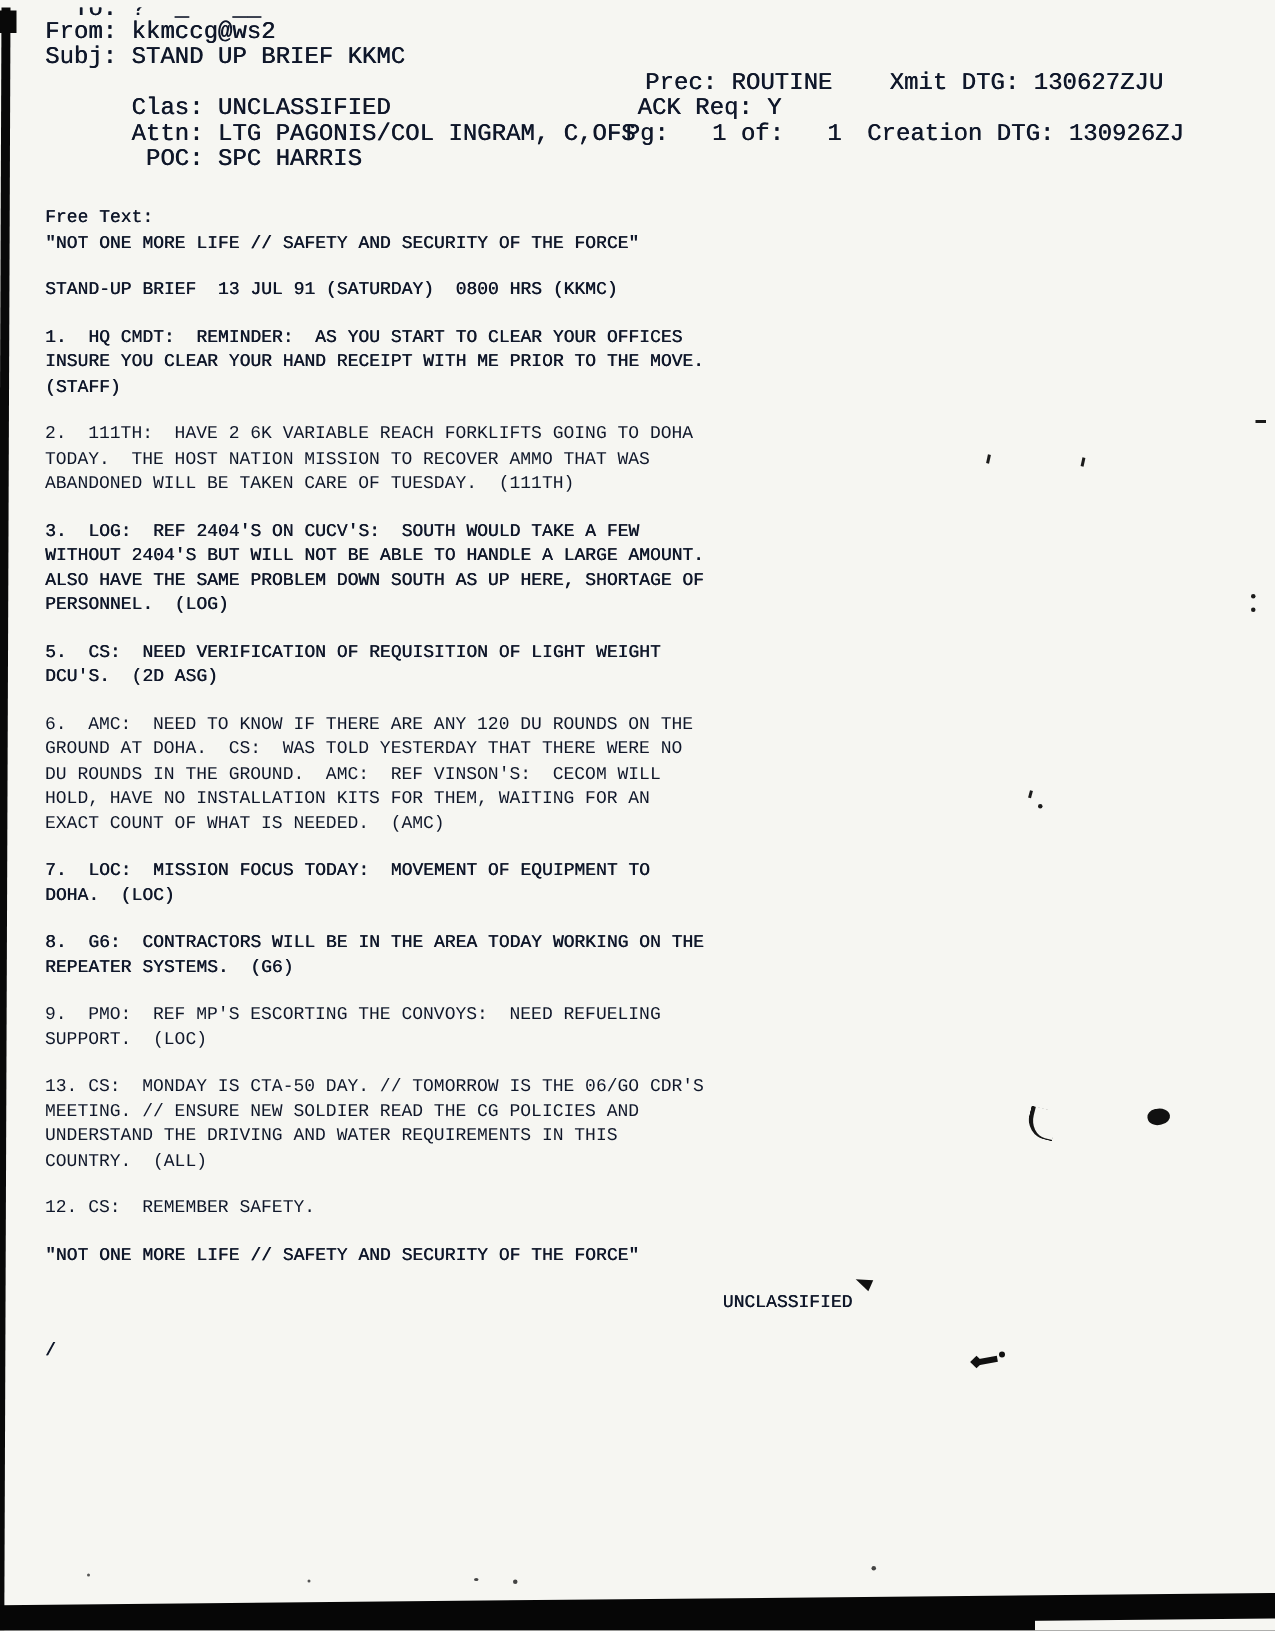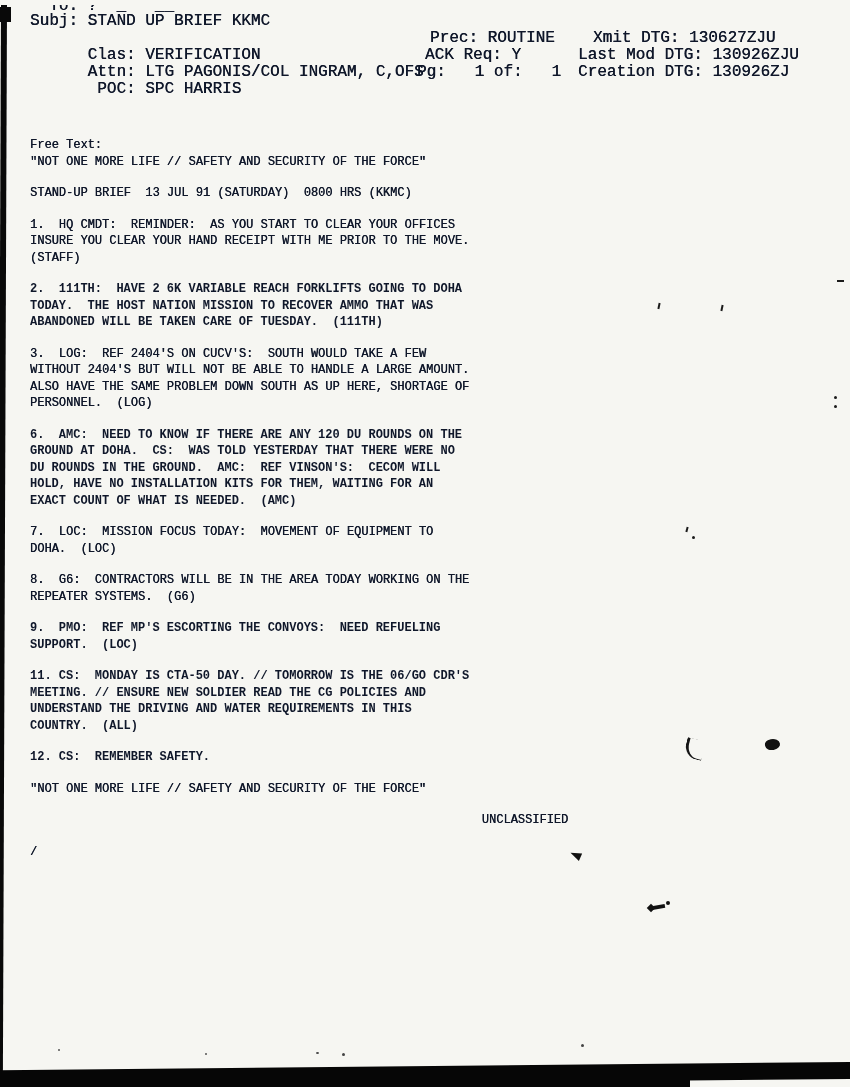--- a/index.html
+++ b/index.html
@@ -22,21 +22,21 @@
   .hline{position:relative;white-space:pre;height:17px;}
   .mid{position:absolute;top:0;white-space:pre;}
   .to-clip{position:absolute;left:30px;top:5px;height:10px;overflow:hidden;width:300px;
            font-size:16px;text-shadow:0.3px 0 0 currentColor;}
   .to-inner{position:absolute;top:-8px;left:0;white-space:pre;}
   
   .doc-body{position:absolute;left:30px;top:137px;width:680px;
             font-size:12px;line-height:16.5px;
             text-shadow:0.3px 0 0 currentColor;}
   .para{white-space:pre-wrap;margin:0 0 15px 0;}
-  .b{font-weight:bold;text-shadow:none;}
+  .b{font-weight:normal;text-shadow:none;}
   .footer-class{white-space:pre;margin:0 0 15px 310px;text-align:center;}
   .slash-line{white-space:pre;}
   
   .art{position:absolute;background:#1b1b1b;}
   .dot{border-radius:50%;}
   .scribble{position:absolute;left:683px;top:725px;width:118px;height:48px;}
   .scribble .hook{position:absolute;left:2px;top:14px;width:16px;height:19px;background:none;
                   border-left:3px solid #161616;border-bottom:1px solid #161616;
                   border-radius:0 0 0 14px;transform:rotate(14deg);}
   .scribble .blob{position:absolute;left:82px;top:14px;width:15px;height:11px;background:#111;
@@ -59,30 +59,30 @@
   <div class="left-bar"></div>
   <div class="left-notch"></div>
   <div class="bottom-band"></div>
   <div class="bottom-fill"></div>
 
   <div class="to-clip">
     <span class="to-inner">  To: ?  _   __</span>
   </div>
 
   <div class="hdr">
+    <div class="hline">From: kkmccg@ws2</div>
     <div class="hline">Subj: STAND UP BRIEF KKMC</div>
     <div class="hline">
-      <span>Clas: VERIFICATION</span>
+      <span>Clas: UNCLASSIFIED</span>
       <span class="mid" style="left:400px">Prec: ROUTINE</span>
       <span class="mid" style="left:563px">Xmit DTG: 130627ZJU</span>
     </div>
     <div class="hline">
       <span>Attn: LTG PAGONIS/COL INGRAM, C,OFS</span>
       <span class="mid" style="left:395px">ACK Req: Y</span>
-      <span class="mid" style="left:548px">Last Mod DTG: 130926ZJU</span>
     </div>
     <div class="hline">
       <span> POC: SPC HARRIS</span>
       <span class="mid" style="left:387px">Pg:   1 of:   1</span>
       <span class="mid" style="left:548px">Creation DTG: 130926ZJ</span>
     </div>
   </div>
 
   <div class="doc-body">
     <div class="para">Free Text:
@@ -91,32 +91,34 @@
     <div class="para">1.  HQ CMDT:  REMINDER:  AS YOU START TO CLEAR YOUR OFFICES
 INSURE YOU CLEAR YOUR HAND RECEIPT WITH ME PRIOR TO THE MOVE.
 (STAFF)</div>
     <div class="para b">2.  111TH:  HAVE 2 6K VARIABLE REACH FORKLIFTS GOING TO DOHA
 TODAY.  THE HOST NATION MISSION TO RECOVER AMMO THAT WAS
 ABANDONED WILL BE TAKEN CARE OF TUESDAY.  (111TH)</div>
     <div class="para">3.  LOG:  REF 2404'S ON CUCV'S:  SOUTH WOULD TAKE A FEW
 WITHOUT 2404'S BUT WILL NOT BE ABLE TO HANDLE A LARGE AMOUNT.
 ALSO HAVE THE SAME PROBLEM DOWN SOUTH AS UP HERE, SHORTAGE OF
 PERSONNEL.  (LOG)</div>
+    <div class="para">5.  CS:  NEED VERIFICATION OF REQUISITION OF LIGHT WEIGHT
+DCU'S.  (2D ASG)</div>
     <div class="para b">6.  AMC:  NEED TO KNOW IF THERE ARE ANY 120 DU ROUNDS ON THE
 GROUND AT DOHA.  CS:  WAS TOLD YESTERDAY THAT THERE WERE NO
 DU ROUNDS IN THE GROUND.  AMC:  REF VINSON'S:  CECOM WILL
 HOLD, HAVE NO INSTALLATION KITS FOR THEM, WAITING FOR AN
 EXACT COUNT OF WHAT IS NEEDED.  (AMC)</div>
     <div class="para">7.  LOC:  MISSION FOCUS TODAY:  MOVEMENT OF EQUIPMENT TO
 DOHA.  (LOC)</div>
     <div class="para">8.  G6:  CONTRACTORS WILL BE IN THE AREA TODAY WORKING ON THE
 REPEATER SYSTEMS.  (G6)</div>
     <div class="para b">9.  PMO:  REF MP'S ESCORTING THE CONVOYS:  NEED REFUELING
 SUPPORT.  (LOC)</div>
-    <div class="para b">11. CS:  MONDAY IS CTA-50 DAY. // TOMORROW IS THE 06/GO CDR'S
+    <div class="para b">13. CS:  MONDAY IS CTA-50 DAY. // TOMORROW IS THE 06/GO CDR'S
 MEETING. // ENSURE NEW SOLDIER READ THE CG POLICIES AND
 UNDERSTAND THE DRIVING AND WATER REQUIREMENTS IN THIS
 COUNTRY.  (ALL)</div>
     <div class="para b">12. CS:  REMEMBER SAFETY.</div>
     <div class="para">"NOT ONE MORE LIFE // SAFETY AND SECURITY OF THE FORCE"</div>
     <div class="para footer-class">UNCLASSIFIED</div>
     <div class="slash-line">/</div>
   </div>
 
   <div class="art" style="left:658px;top:303px;width:2px;height:6px;transform:rotate(12deg)"></div>

